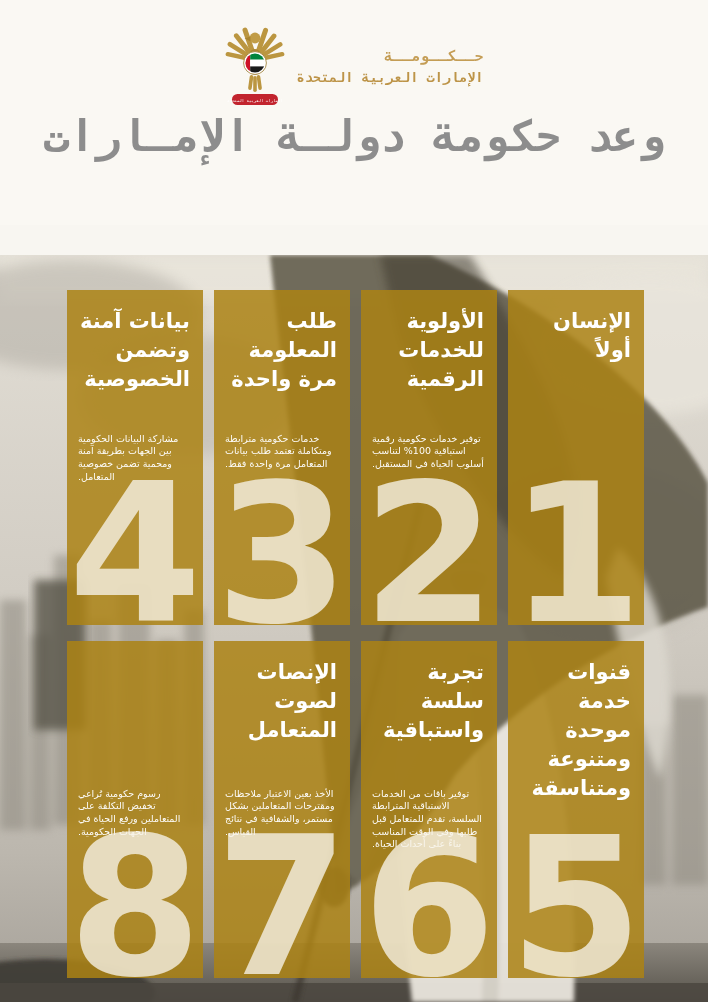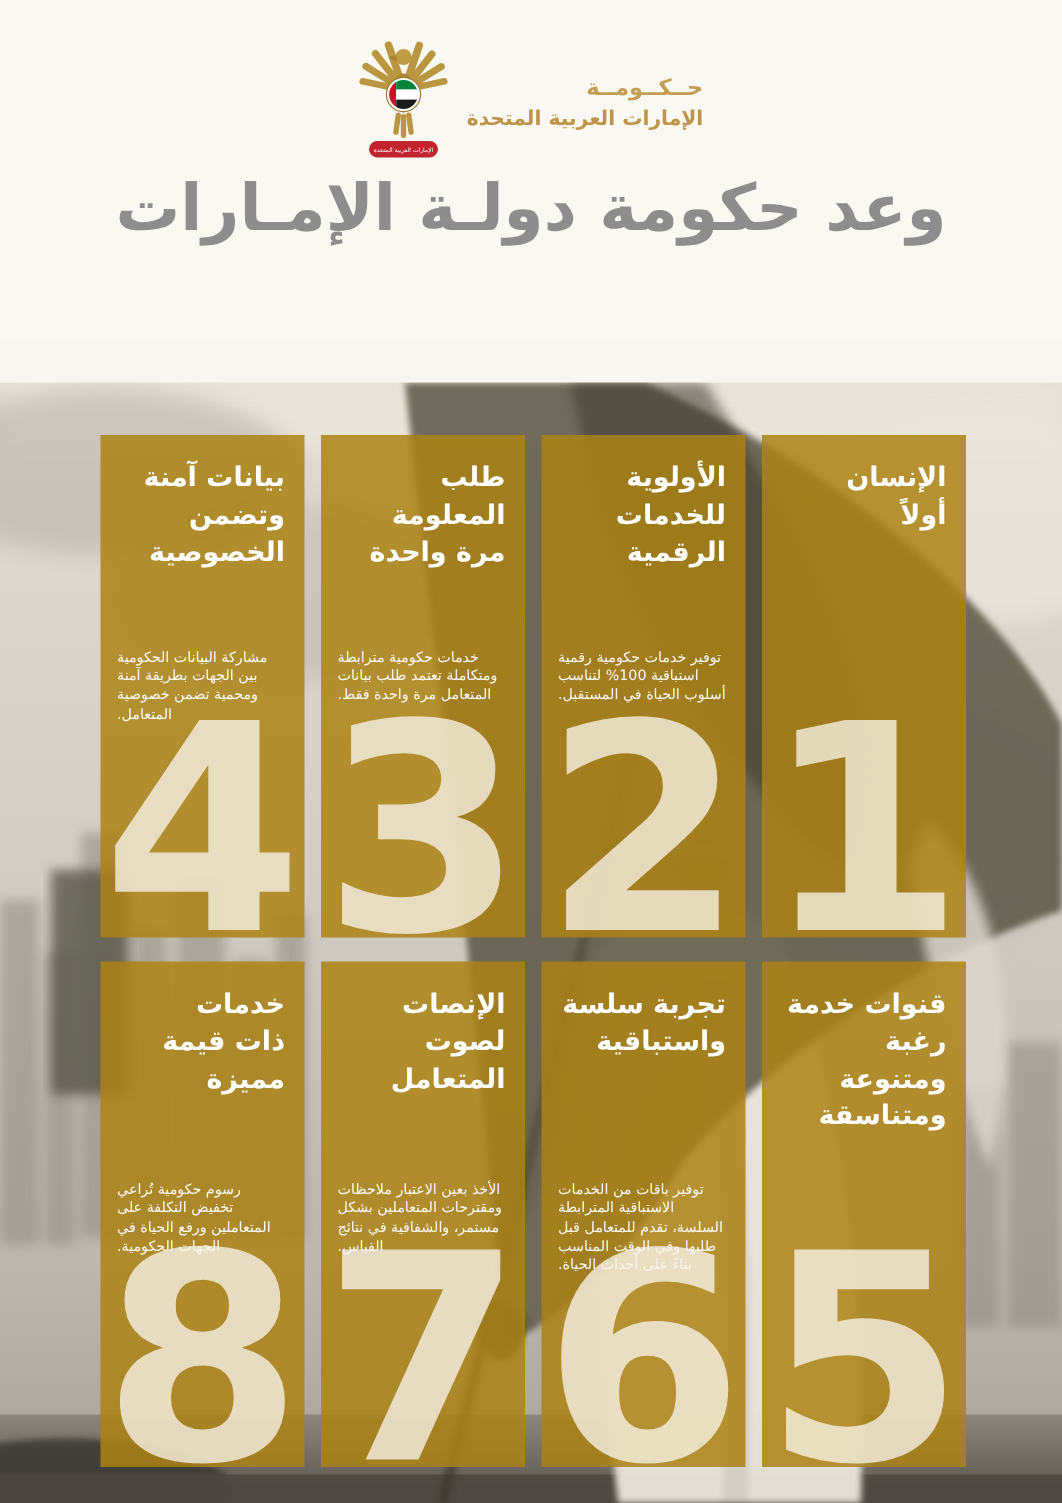--- a/index.html
+++ b/index.html
@@ -5,40 +5,40 @@
   html,body{margin:0;padding:0;background:#555;}
   .poster{
     position:relative;width:708px;height:1002px;margin:0 auto;
     overflow:hidden;background:#f8f6f1;
     font-family:"DejaVu Sans", sans-serif;
     direction:rtl;
   }
   
   .photo{position:absolute;top:255px;left:0;width:708px;height:747px;}
   
-  .header{position:absolute;top:0;left:0;right:0;height:225px;background:#faf8f3;text-align:center;}
+  .header{position:absolute;top:0;left:0;right:0;height:225px;background:#faf8f3;text-align:center;font-family:Liberation Mono, monospace;}
   .logo-row{display:flex;direction:ltr;justify-content:center;align-items:center;gap:12px;padding-top:26px;}
   .emblem{width:60px;height:84px;flex:0 0 auto;}
   .logo-text{direction:rtl;text-align:right;}
   .logo-text .l1{font-size:15px;font-weight:bold;color:#c49d55;letter-spacing:1px;line-height:1.5;}
   .logo-text .l2{font-size:13.5px;font-weight:bold;color:#bd9448;line-height:1.4;}
   .main-title{margin-top:4px;color:#8d8d8d;font-weight:bold;font-size:43px;line-height:1.2;}
   .main-title div{white-space:nowrap;}
   
   .cards-area{position:absolute;top:290px;left:67px;width:577px;height:688px;}
   .row{position:absolute;left:0;right:0;display:flex;direction:rtl;gap:11px;}
   .row-1{top:0;height:335px;--desc-top:133px;}
   .row-2{top:351px;height:337px;--desc-top:137px;}
   .card{
     position:relative;width:136px;height:100%;
     background:rgba(172,131,20,0.85);
   }
   .card-title{
     margin:17px 13px 0 10px;color:#ffffff;font-weight:bold;
-    font-size:18px;line-height:1.38;text-align:right;white-space:pre-line;
+    font-size:21px;line-height:1.38;text-align:right;white-space:pre-line;
   }
   .card-desc{
     position:absolute;top:var(--desc-top);right:13px;left:11px;
     color:rgba(255,255,255,0.97);font-size:9.5px;line-height:1.34;text-align:left;
   }
   .card-num{
     position:absolute;bottom:0;left:0;right:0;height:140px;
     font-size:192px;line-height:140px;font-weight:bold;text-align:center;
     color:rgba(247,243,233,0.78);pointer-events:none;
   }
@@ -204,41 +204,38 @@
 وتضمن
 الخصوصية</h2>
         <p class="card-desc">مشاركة البيانات الحكومية بين الجهات بطريقة آمنة ومحمية تضمن خصوصية المتعامل.</p>
         <div class="card-num">4</div>
       </article>
     </div>
 
     <div class="row row-2">
       <article class="card">
         <h2 class="card-title">قنوات خدمة
-رغبة
+موحدة
 ومتنوعة
 ومتناسقة</h2>
         <div class="card-num">5</div>
       </article>
       <article class="card">
         <h2 class="card-title">تجربة سلسة
 واستباقية</h2>
         <p class="card-desc">توفير باقات من الخدمات الاستباقية المترابطة السلسة، تقدم للمتعامل قبل طلبها وفي الوقت المناسب بناءً على أحداث الحياة.</p>
         <div class="card-num">6</div>
       </article>
       <article class="card">
         <h2 class="card-title">الإنصات
 لصوت
 المتعامل</h2>
         <p class="card-desc">الأخذ بعين الاعتبار ملاحظات ومقترحات المتعاملين بشكل مستمر، والشفافية في نتائج القياس.</p>
         <div class="card-num">7</div>
       </article>
       <article class="card">
-        <h2 class="card-title">خدمات
-ذات قيمة
-مميزة</h2>
         <p class="card-desc">رسوم حكومية تُراعي تخفيض التكلفة على المتعاملين ورفع الحياة في الجهات الحكومية.</p>
         <div class="card-num">8</div>
       </article>
     </div>
 
   </div>
 </div>
 
 </body></html>

